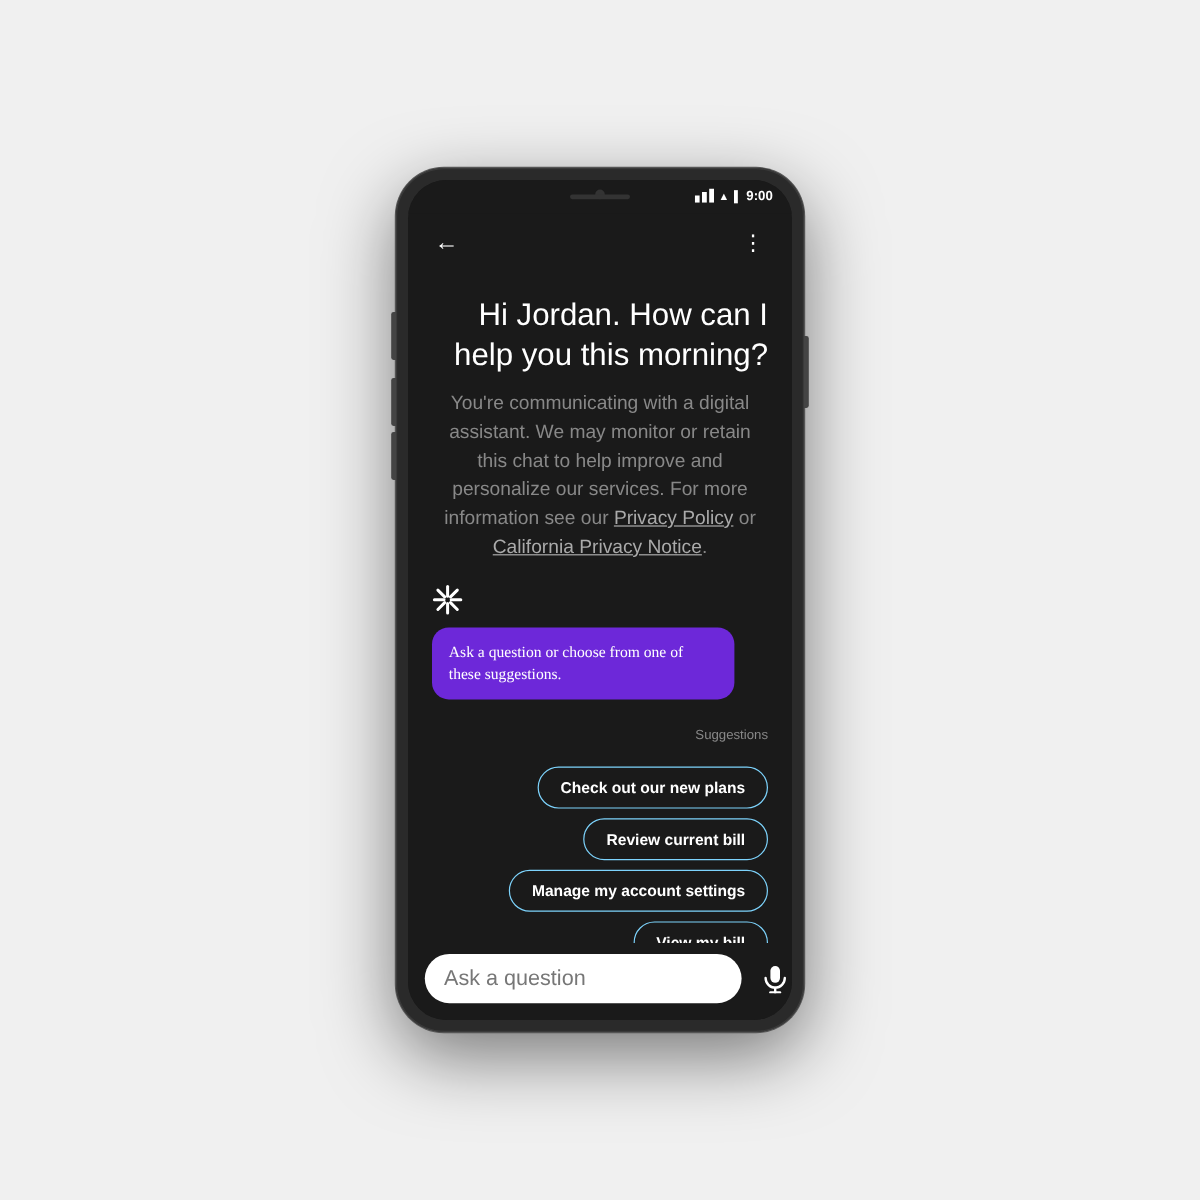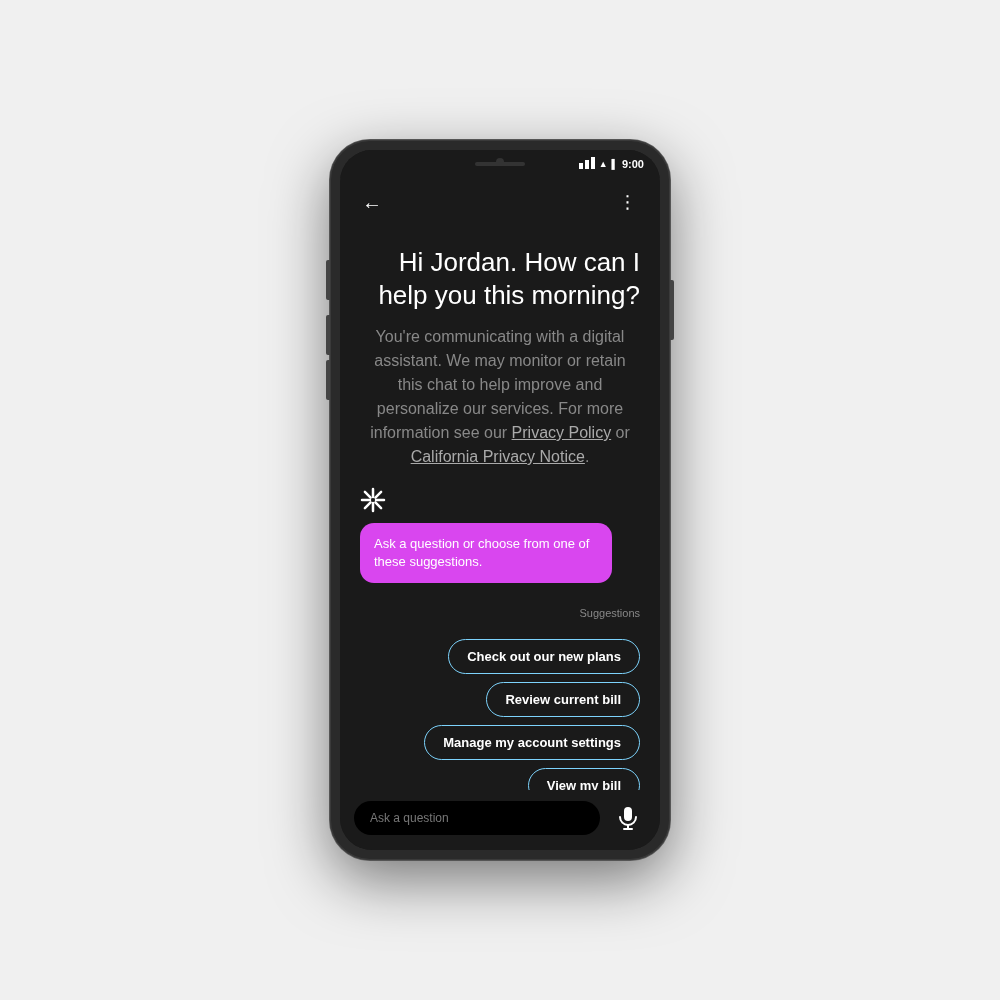--- a/index.html
+++ b/index.html
@@ -177,29 +177,30 @@
     
     .spinner-icon {
       width: 26px;
       height: 26px;
       position: relative;
       flex-shrink: 0;
       margin-bottom: 10px;
     }
 
     .chat-bubble {
-      background: #d946ef;
+      background: #6d28d9;
       border-radius: 14px;
       padding: 12px 14px;
       margin-bottom: 16px;
       color: white;
       font-size: 13px;
       line-height: 1.4;
       max-width: 90%;
       align-self: flex-start;
+      font-family: Liberation Serif, serif;
     }
 
     .suggestions-section {
       display: flex;
       flex-direction: column;
       align-items: flex-end;
       margin-top: 8px;
     }
 
     .suggestions-label {
@@ -231,26 +232,26 @@
       display: flex;
       align-items: center;
       padding: 10px 14px 14px;
       gap: 10px;
       flex-shrink: 0;
       background: #1a1a1a;
     }
 
     .question-input {
       flex: 1;
-      background: #000000;
+      background: #ffffff;
       border: none;
       border-radius: 24px;
       padding: 10px 16px;
       color: #888;
-      font-size: 12px;
+      font-size: 18px;
       outline: none;
     }
 
     .question-input::placeholder {
       color: #777;
     }
 
     .mic-btn {
       width: 36px;
       height: 36px;

